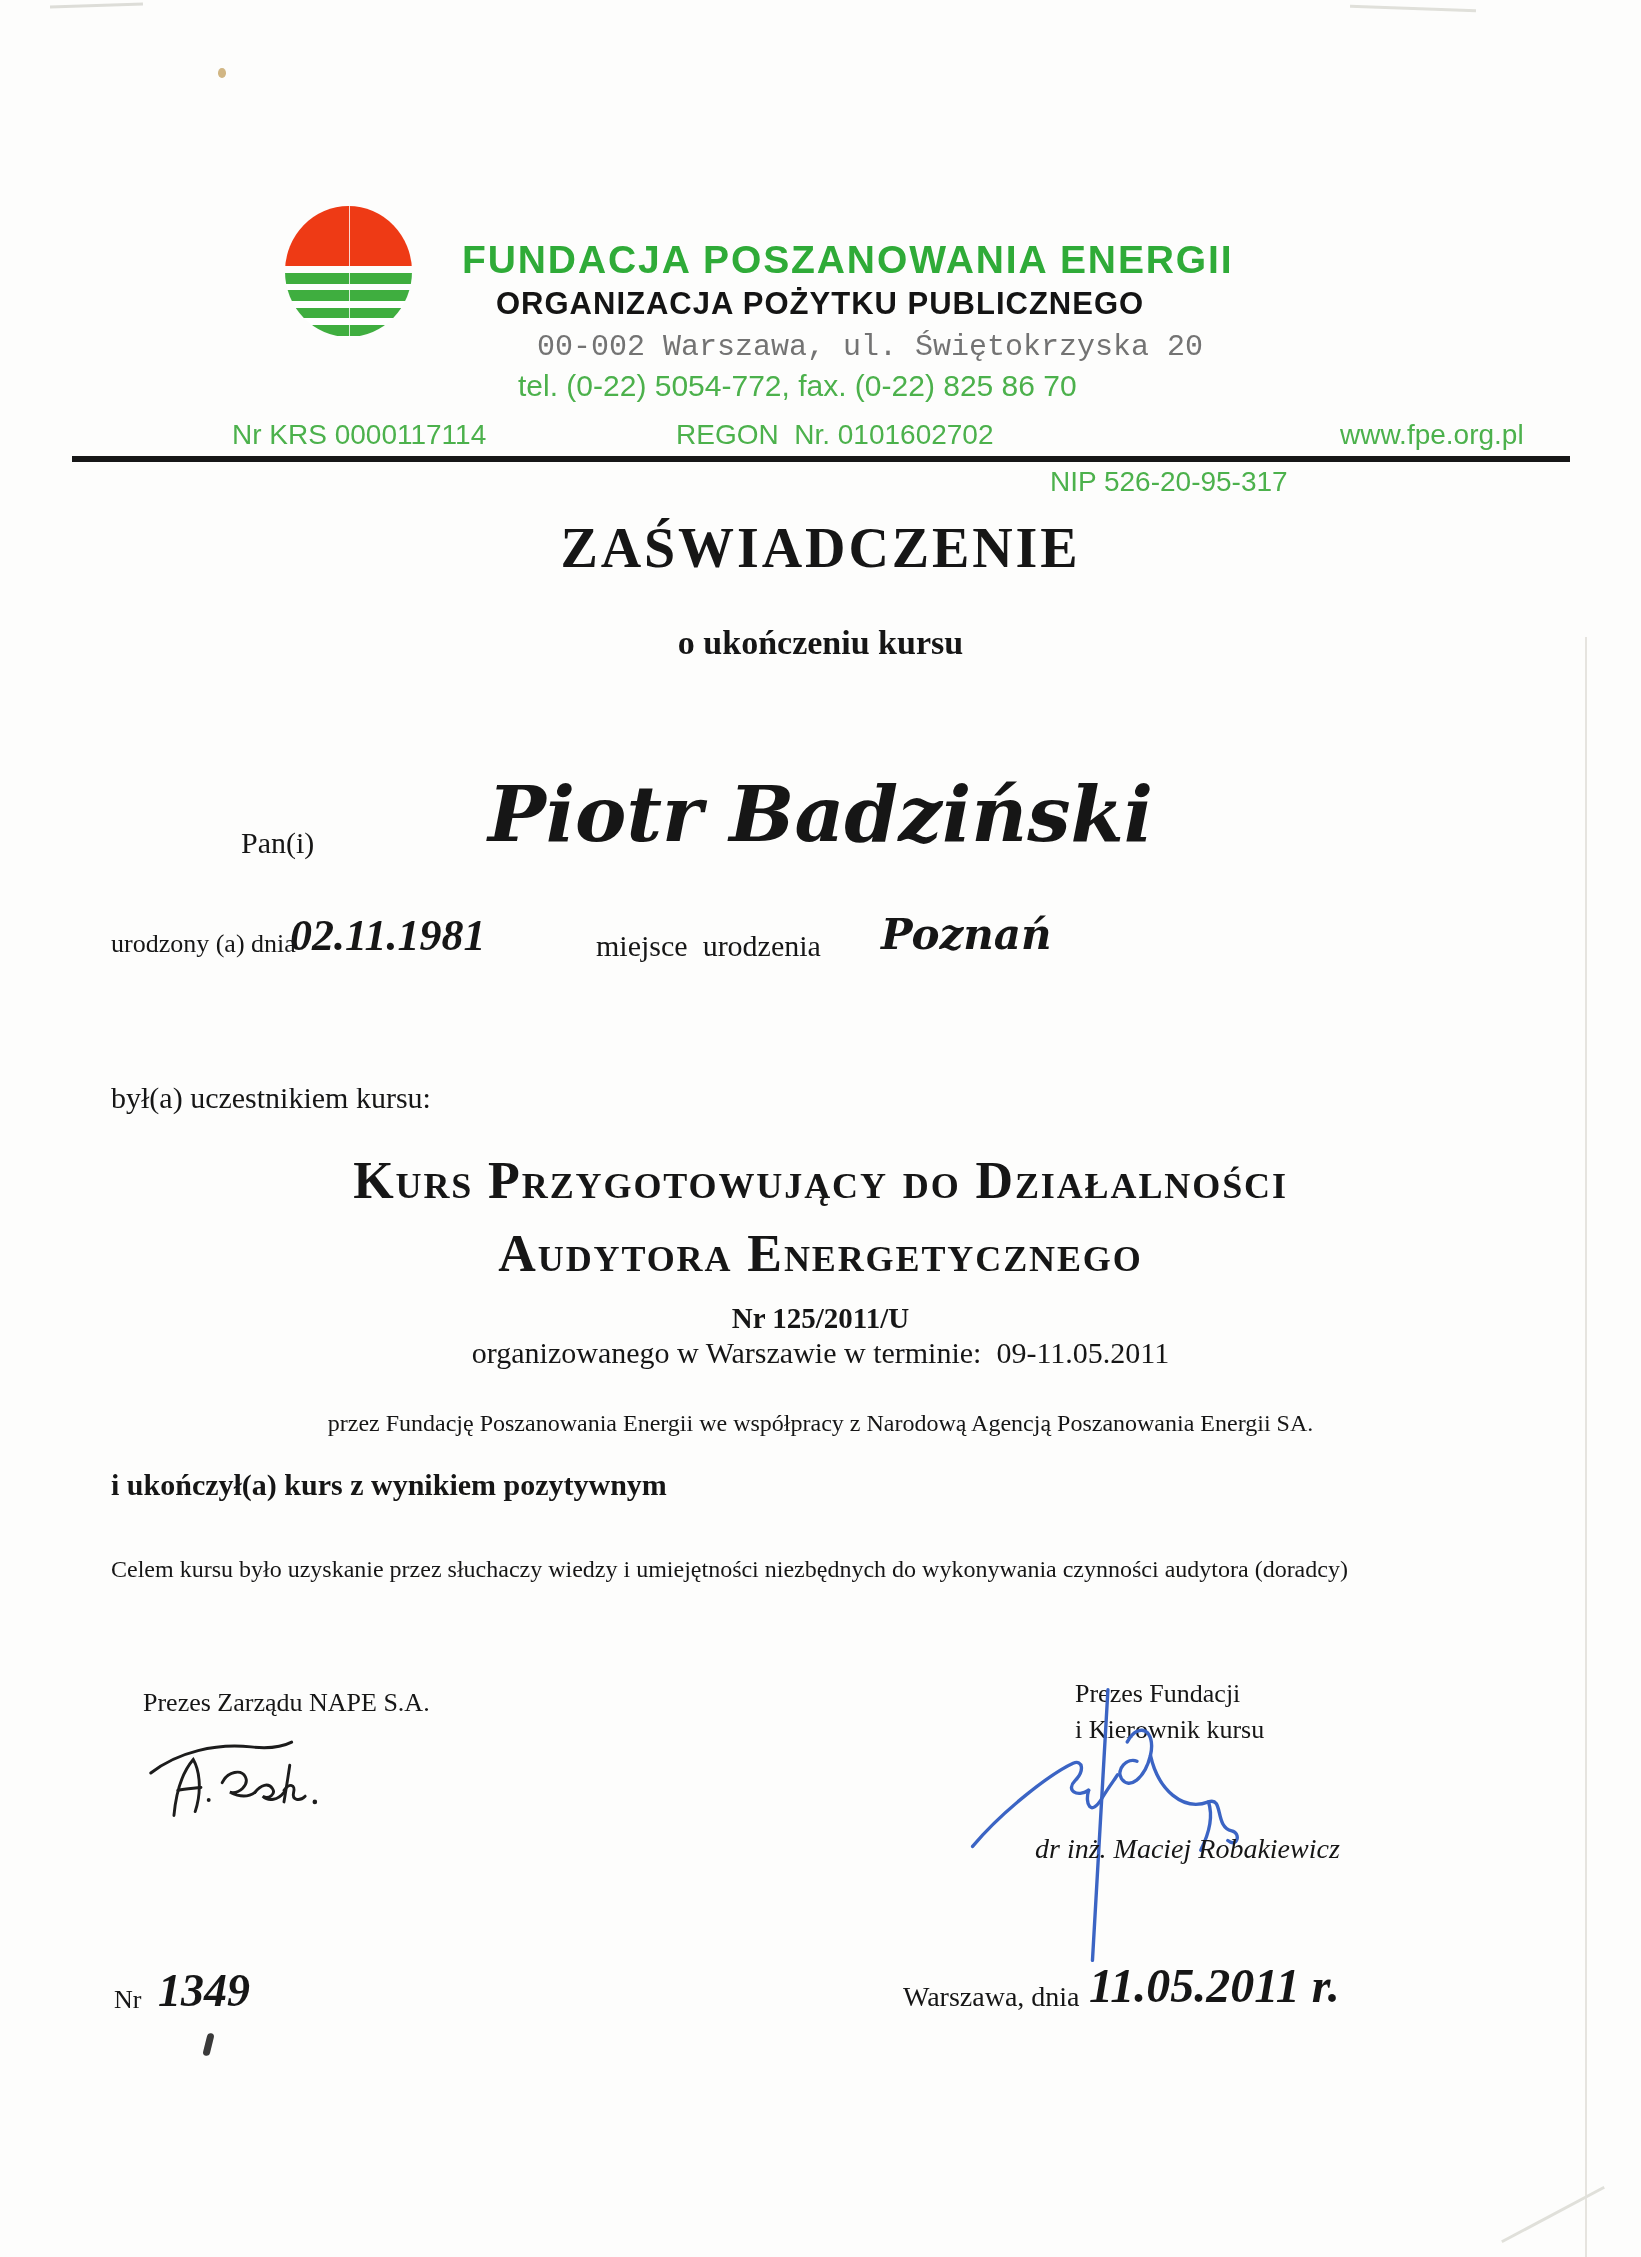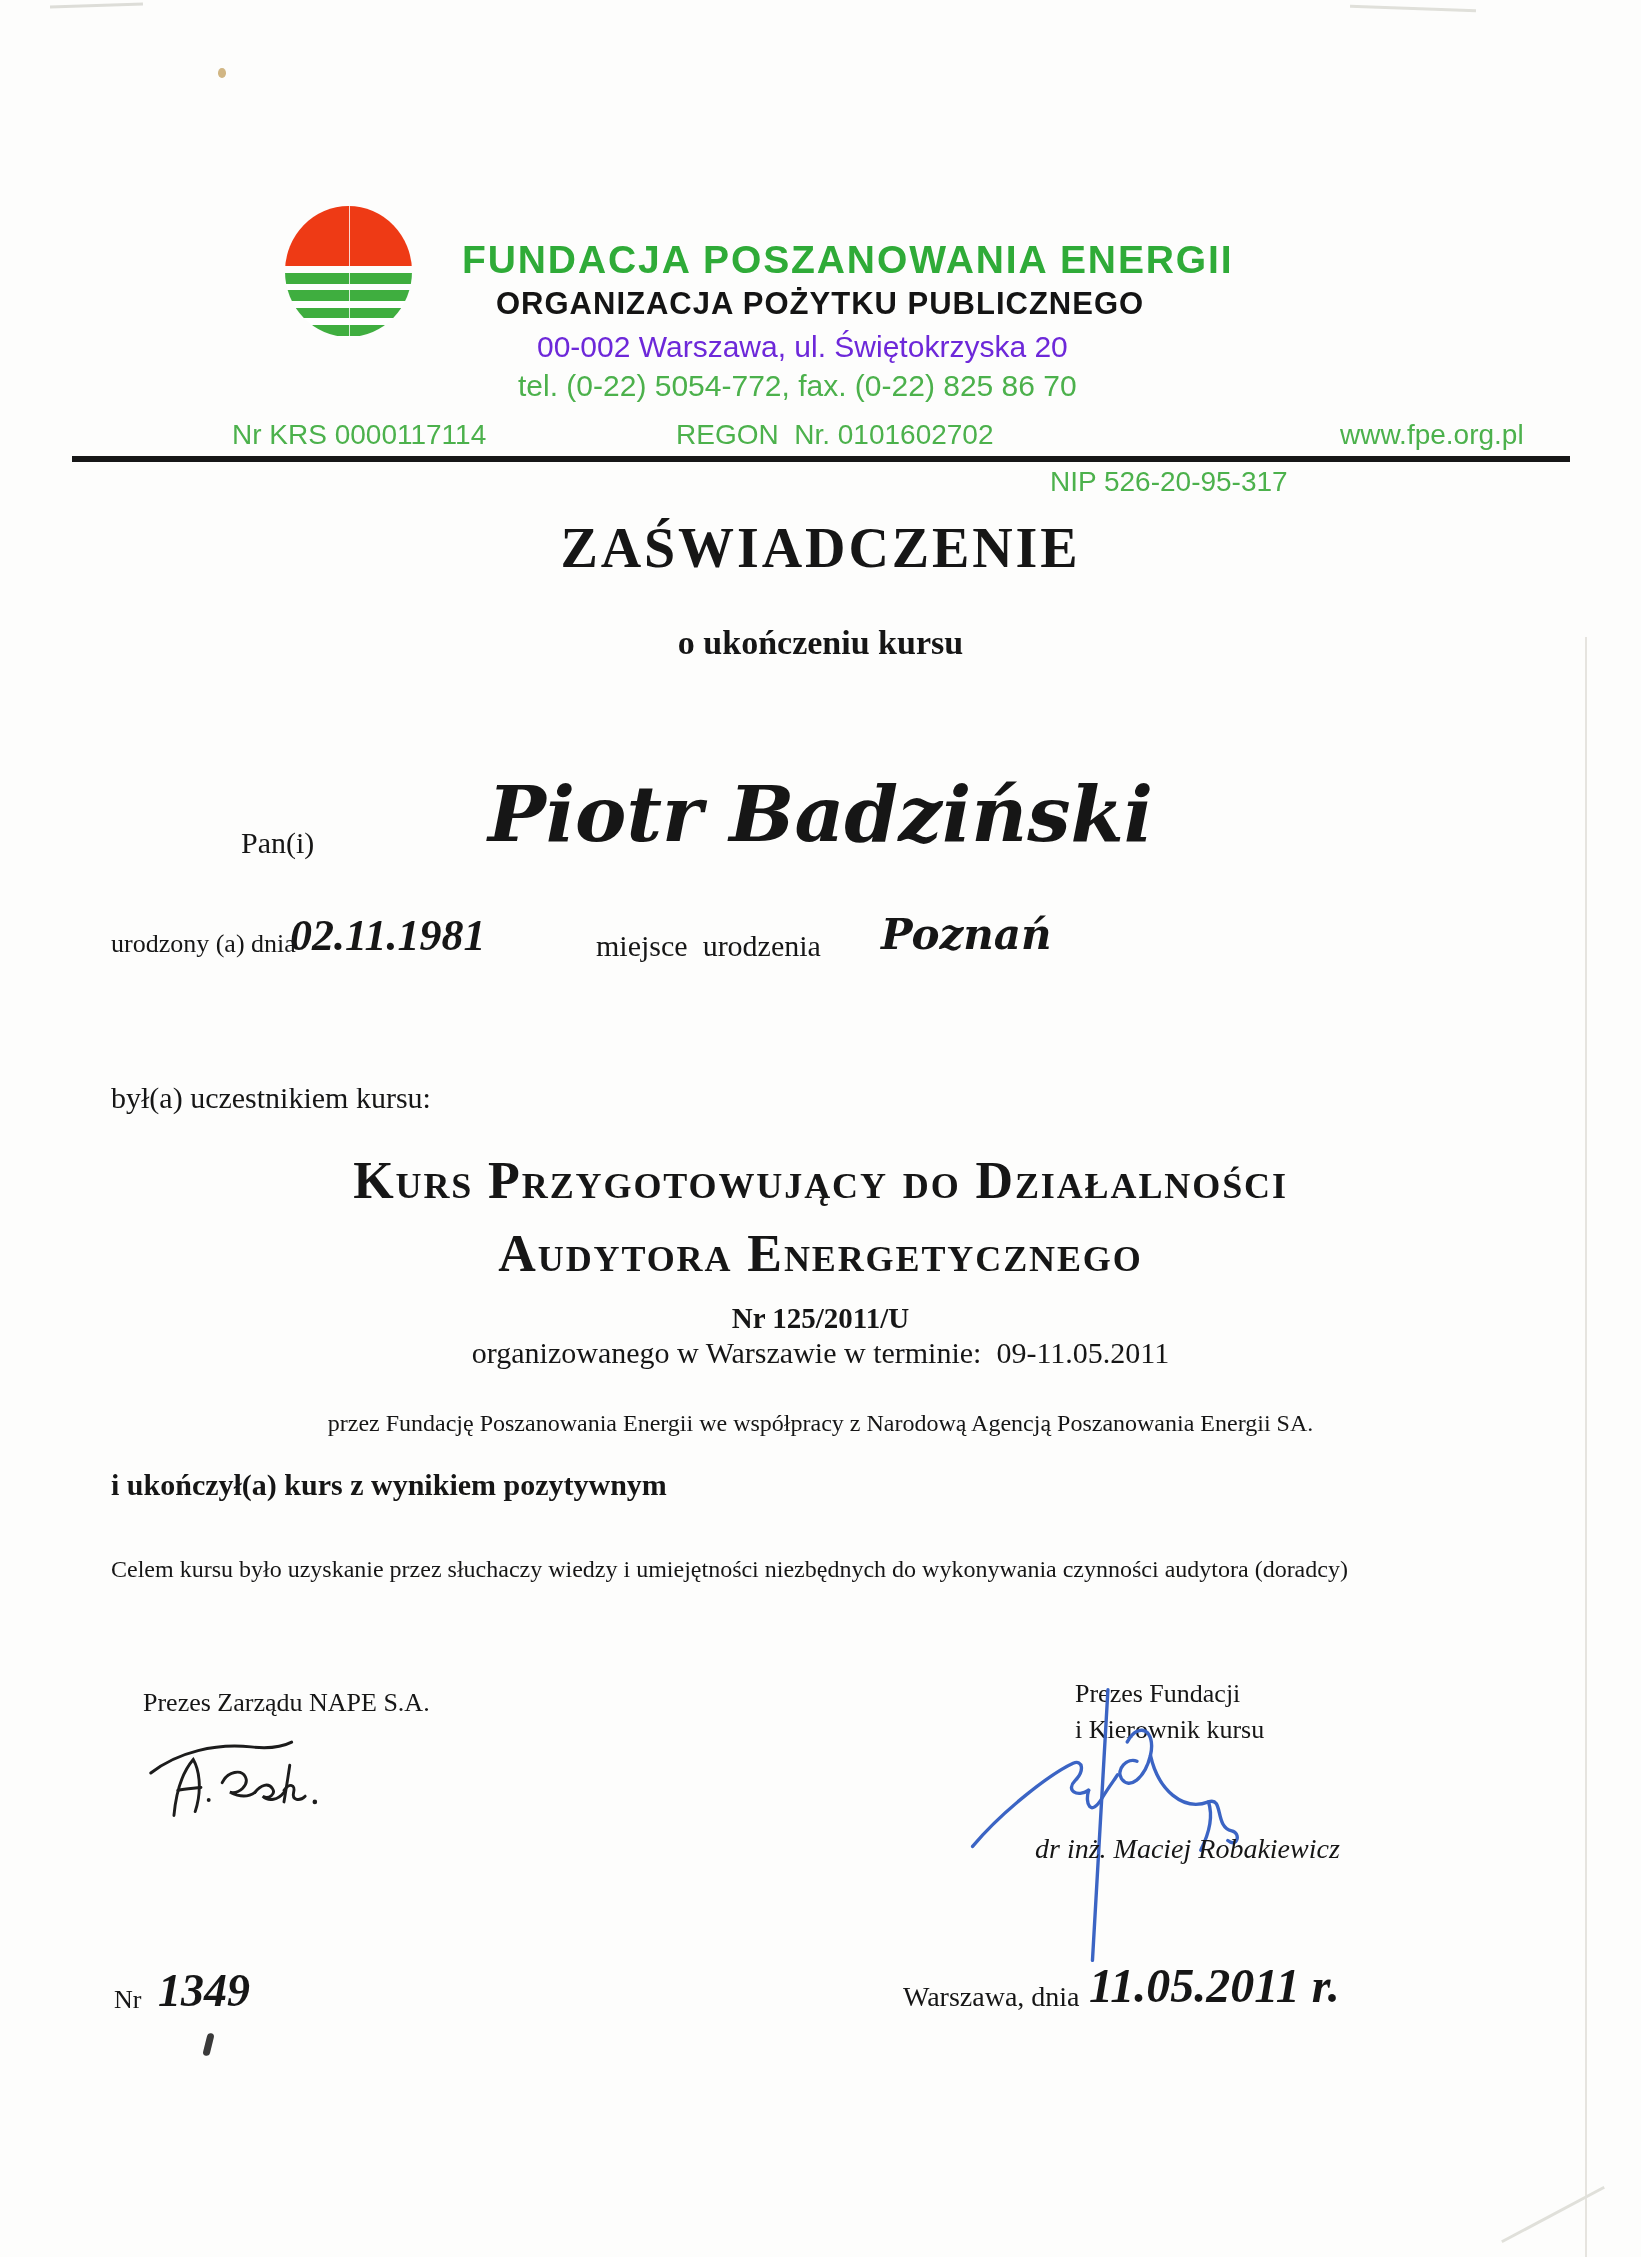--- a/index.html
+++ b/index.html
@@ -20,21 +20,21 @@
   .logo{left:285px;top:206px;width:127px;height:131px;border-radius:50%;overflow:hidden;}
   .logo-red{position:absolute;top:0;left:0;right:0;height:60px;background:#ee3a15;}
   .logo-stripes{position:absolute;top:67px;left:0;right:0;bottom:0;
                 background:repeating-linear-gradient(to bottom,#3fae3f 0 10.6px,#ffffff 10.6px 17.4px);}
   .logo-split{position:absolute;left:50%;top:0;bottom:0;width:1.9px;background:rgba(255,255,255,.8);}
 
   .org-name{left:462px;top:238px;font-family:"Liberation Sans",sans-serif;font-weight:700;
             font-size:39px;letter-spacing:1.9px;color:#2fab38;white-space:pre;}
   .org-type{left:496px;top:286px;font-family:"Liberation Sans",sans-serif;font-weight:700;
             font-size:31px;letter-spacing:1px;color:#141414;white-space:pre;}
-  .addr{left:537px;top:330px;font-family:Liberation Sans, sans-serif;font-size:30px;color:#6d28d9;white-space:pre;}
+  .addr{left:537px;top:330px;font-family:Liberation Mono, monospace;font-size:30px;color:#737373;white-space:pre;}
   .tel{left:518px;top:369px;font-family:"Liberation Sans",sans-serif;font-size:30px;color:#4cb14c;white-space:pre;}
   .registry span{position:absolute;top:419px;font-family:"Liberation Sans",sans-serif;
                  font-size:28px;color:#4cb14c;white-space:pre;}
   .reg-krs{left:232px;} .reg-regon{left:676px;} .reg-nip{left:1050px;margin-top:47px;} .reg-web{left:1340px;}
   .rule{left:72px;top:456px;width:1498px;height:5.8px;background:#171717;}
 
   
   .title{top:516px;font-size:56px;font-weight:700;letter-spacing:2.9px;}
   .subtitle{top:624px;font-size:34px;font-weight:700;}
 

